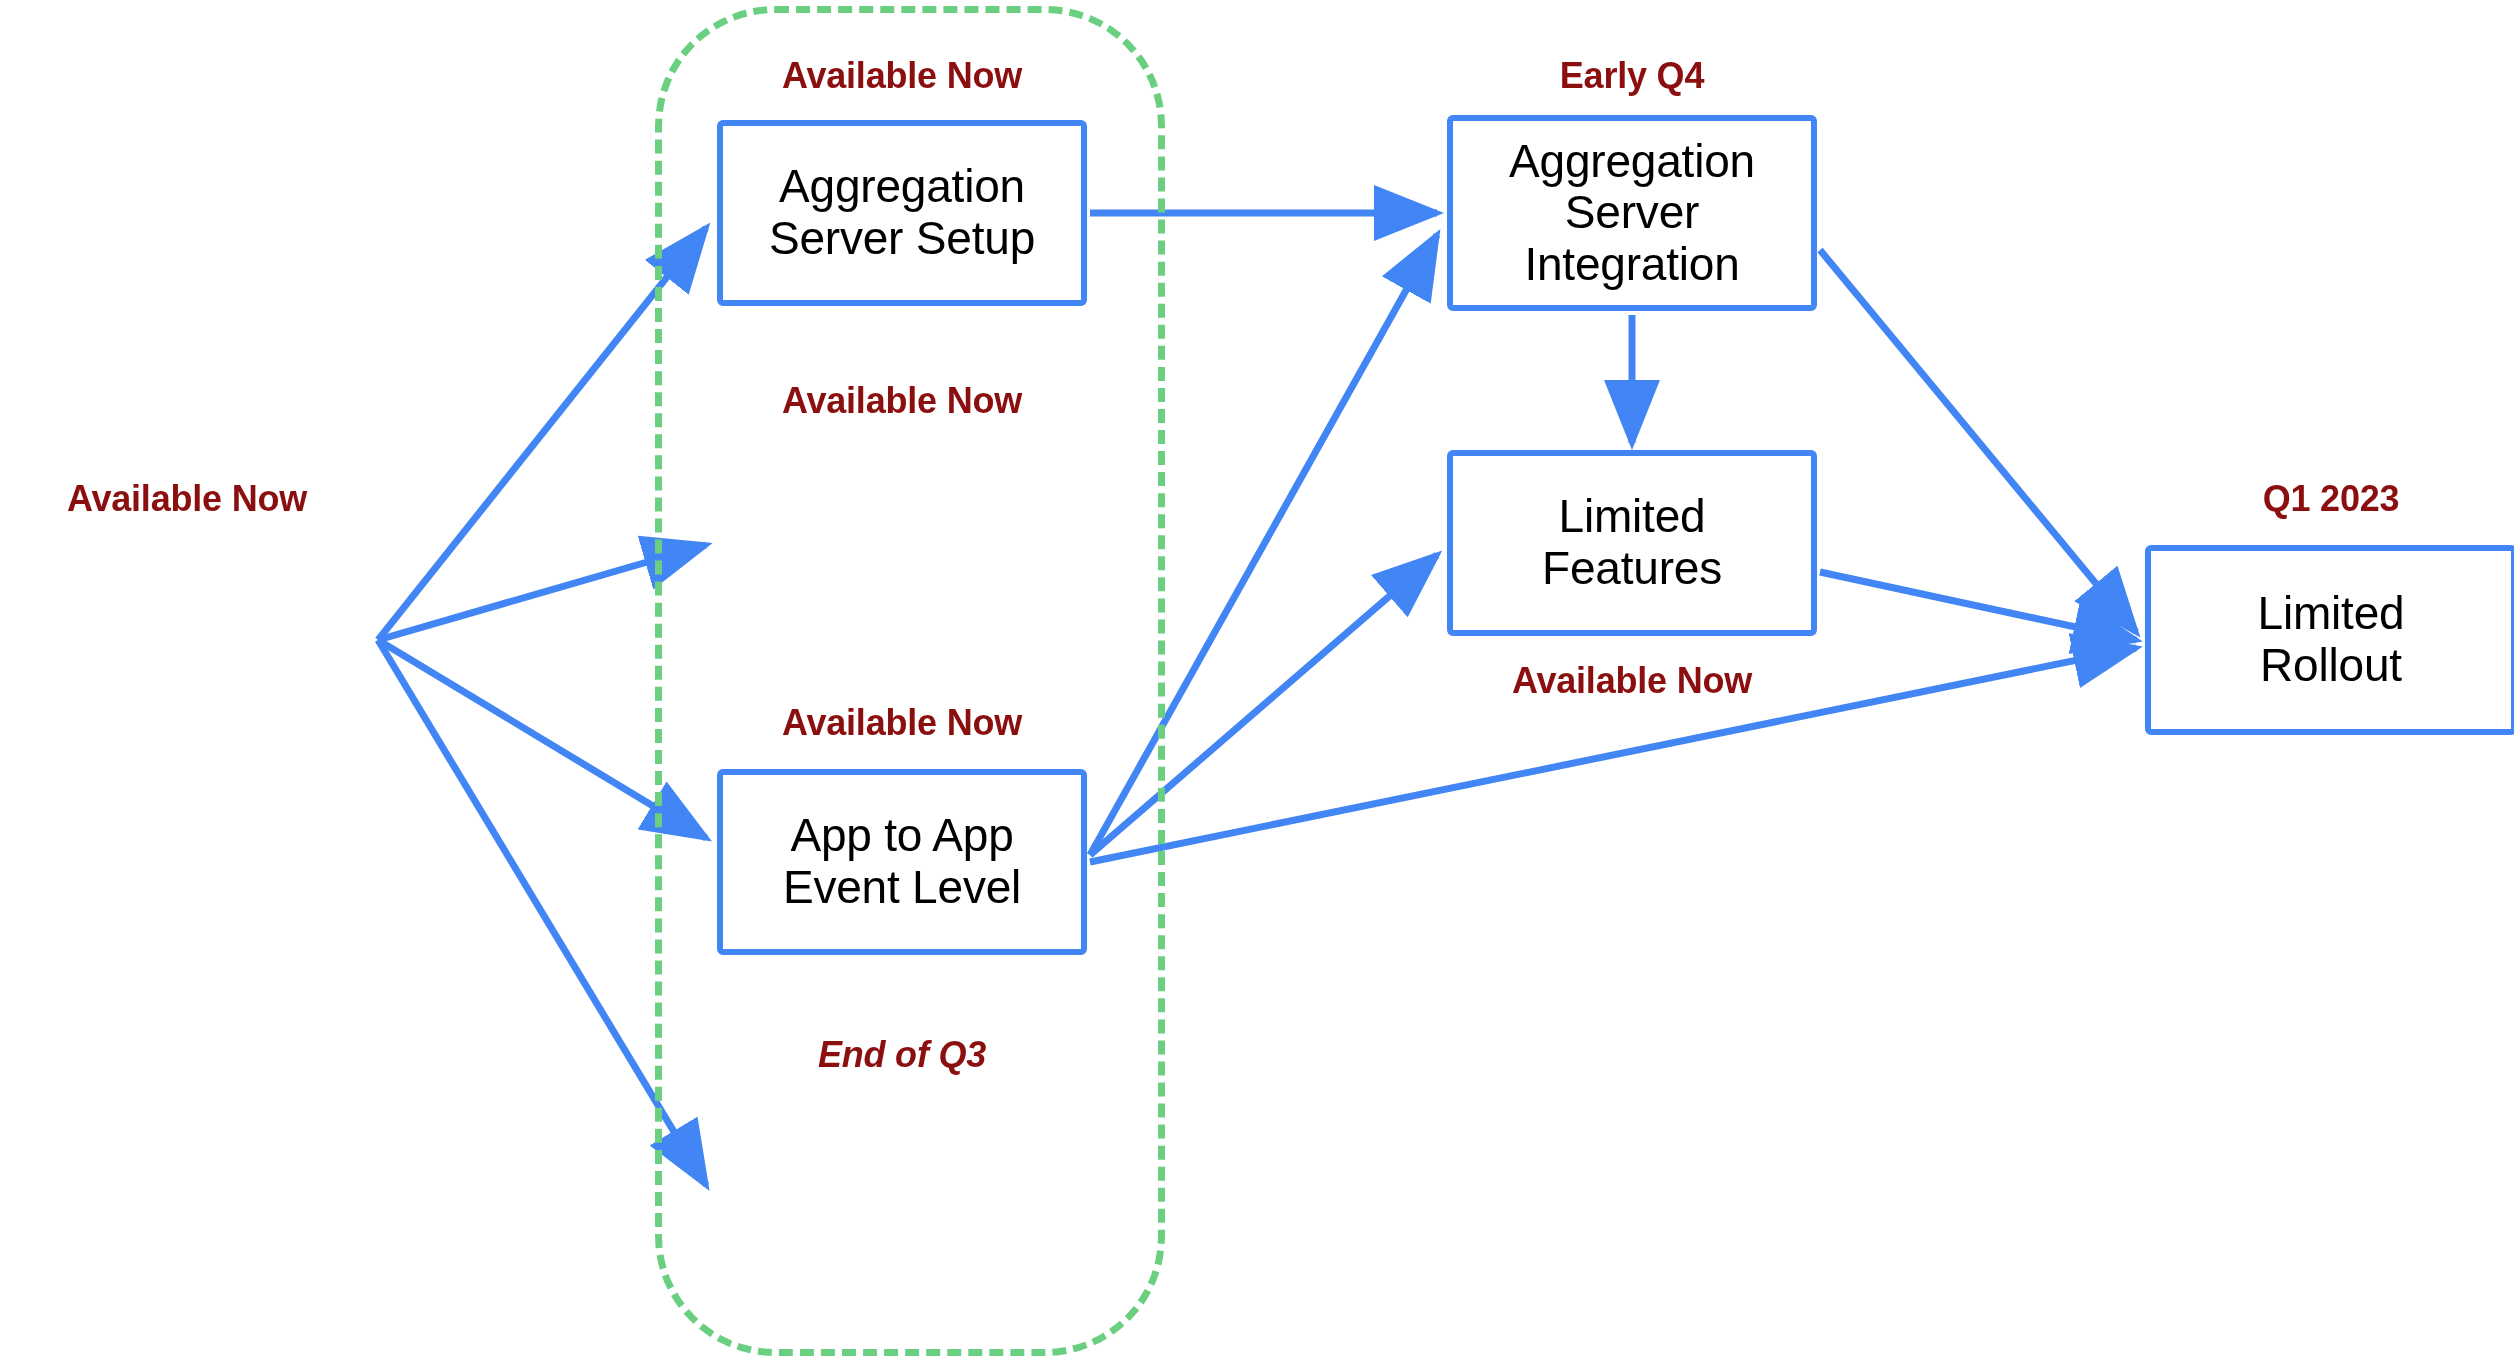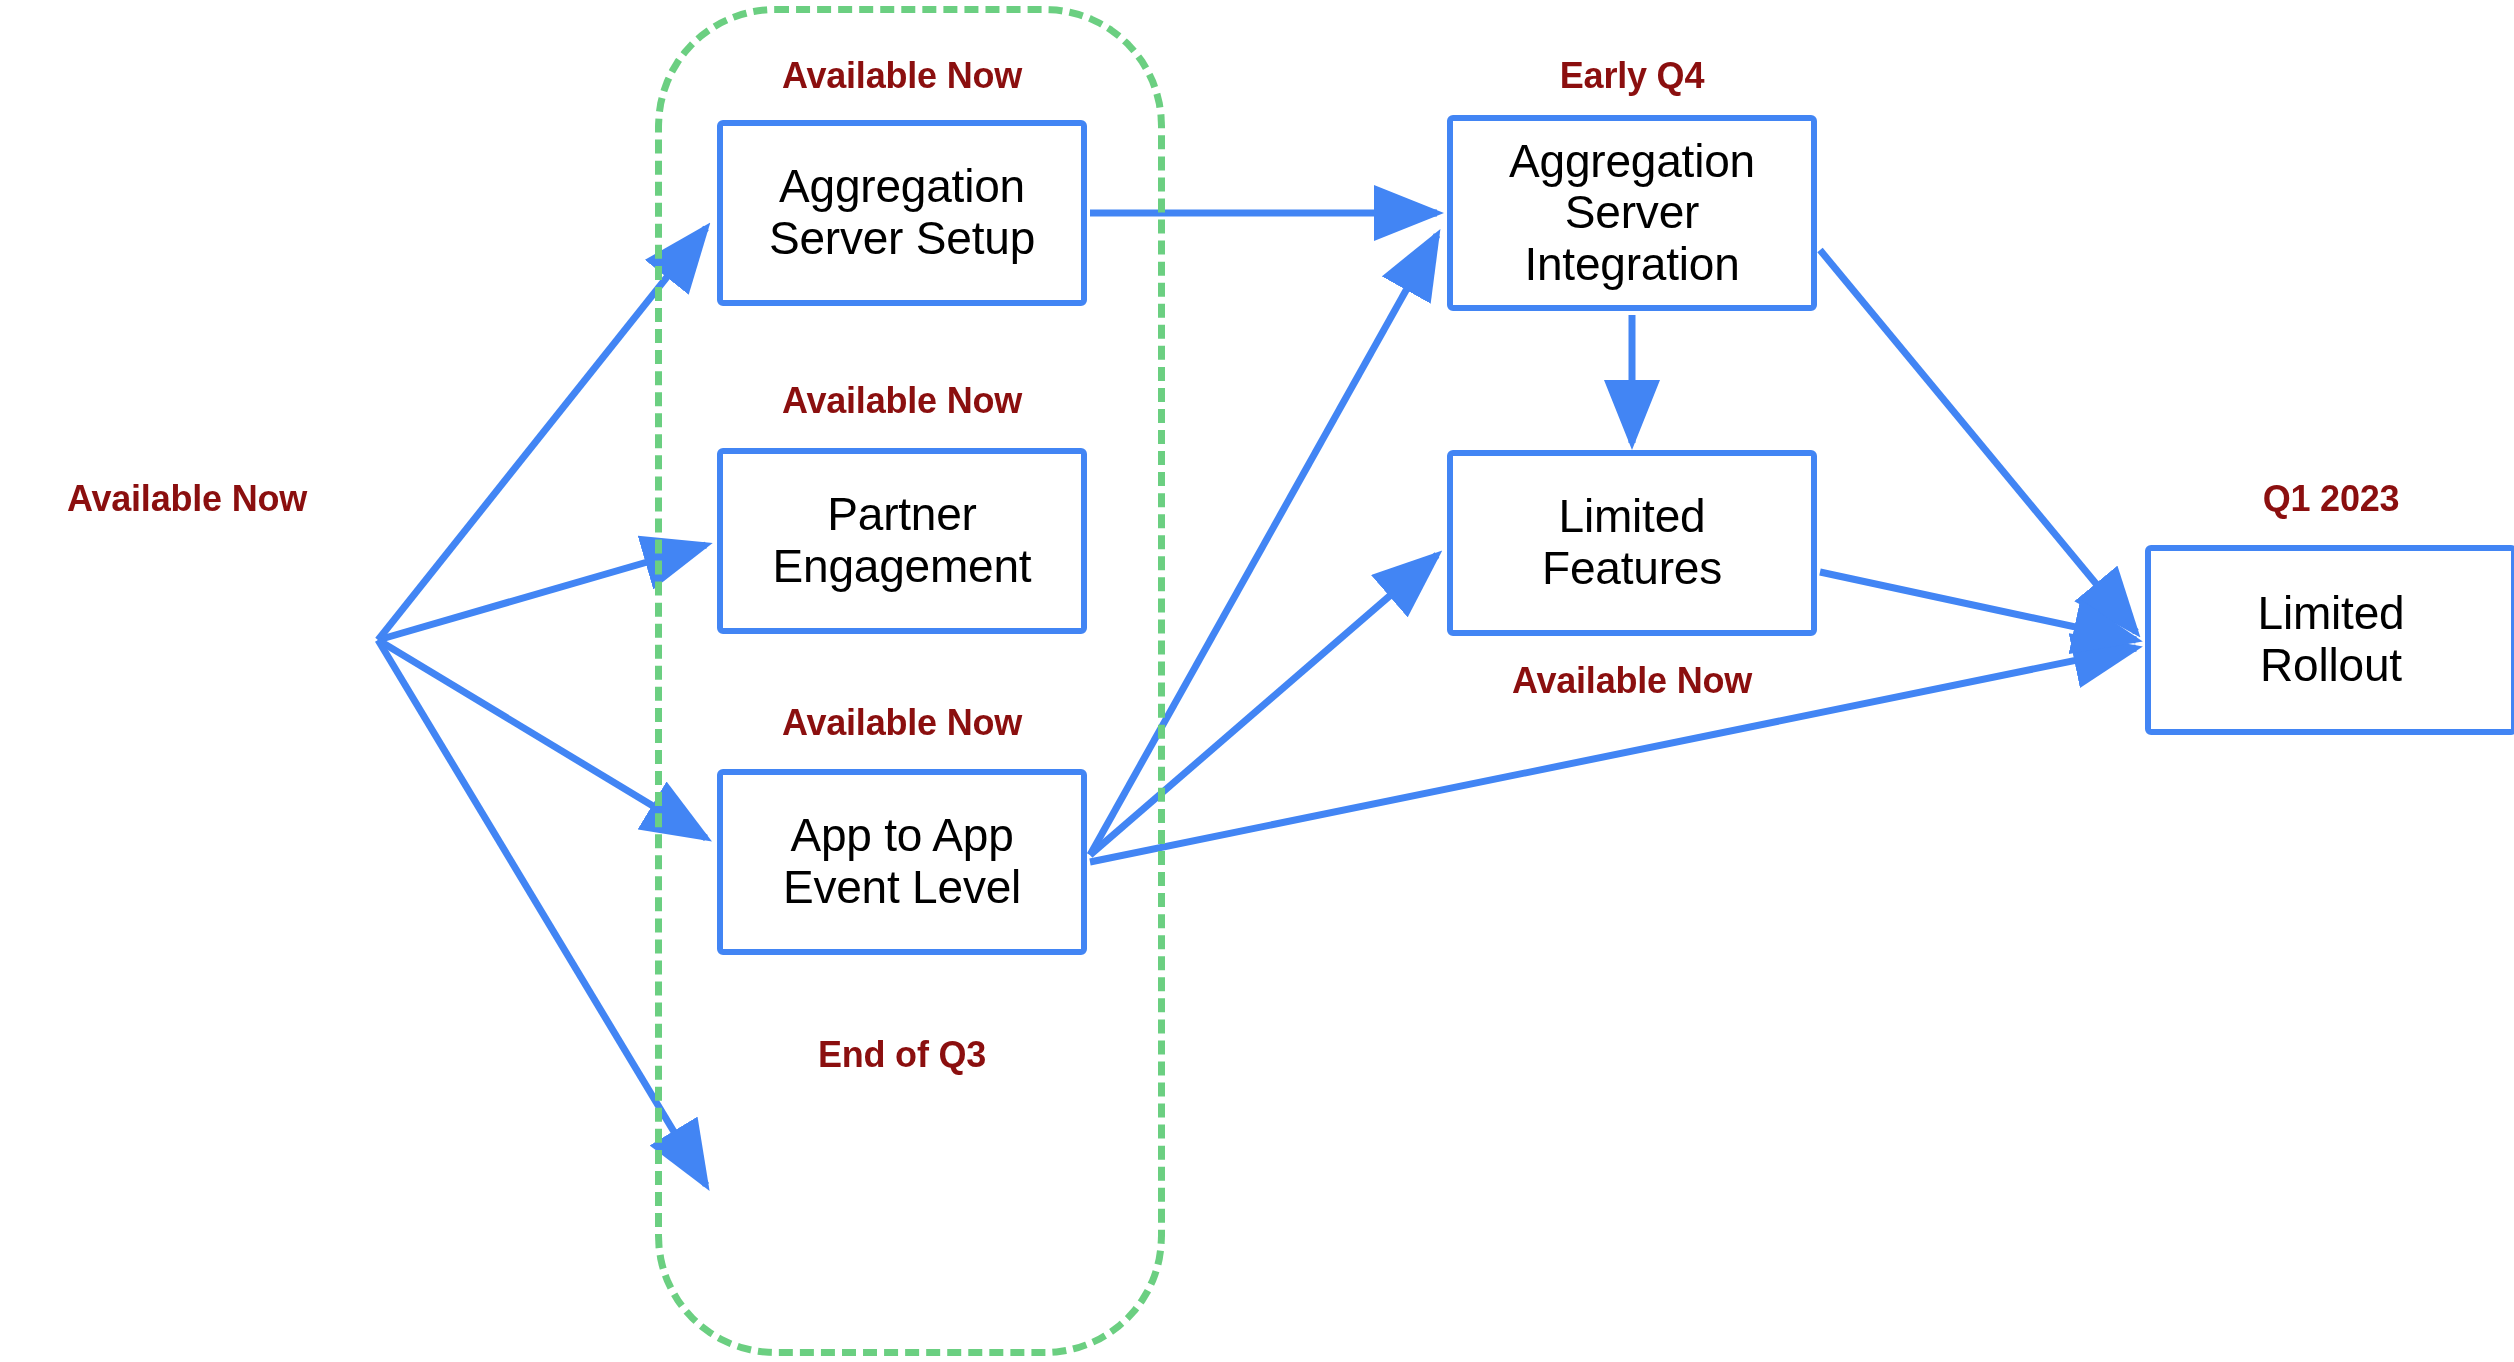--- a/index.html
+++ b/index.html
@@ -56,35 +56,31 @@
       <path d="M1820,250 L2136,632"></path>
 
       <path d="M1820,572 L2136,640"></path>
     </g>
   </svg>
 
   <div class="phaselabel" style="left:187px;top:478px;">Available Now</div>
   <div class="phaselabel" style="left:902px;top:55px;">Available Now</div>
   <div class="phaselabel" style="left:902px;top:380px;">Available Now</div>
   <div class="phaselabel" style="left:902px;top:702px;">Available Now</div>
-  <div class="phaselabel" style="left:902px;top:1034px;">End of Q3</div>
+  <div class="phaselabel" style="left:902px;top:1034px;font-style:italic;">End of Q3</div>
   <div class="phaselabel" style="left:1632px;top:55px;">Early Q4</div>
   <div class="phaselabel" style="left:1632px;top:660px;">Available Now</div>
   <div class="phaselabel" style="left:2331px;top:478px;">Q1 2023</div>
 
 
   <div class="nodebox" style="left:717px;top:120px;width:370px;height:186px;">
     <span>Aggregation
 Server Setup</span>
   </div>
 
-  <div class="nodebox" style="left:717px;top:448px;width:370px;height:186px;">
-    <span>Partner
-Engagement</span>
-  </div>
 
   <div class="nodebox" style="left:717px;top:769px;width:370px;height:186px;">
     <span>App to App
 Event Level</span>
   </div>
 
 
   <div class="nodebox" style="left:1447px;top:115px;width:370px;height:196px;">
     <span>Aggregation
 Server

